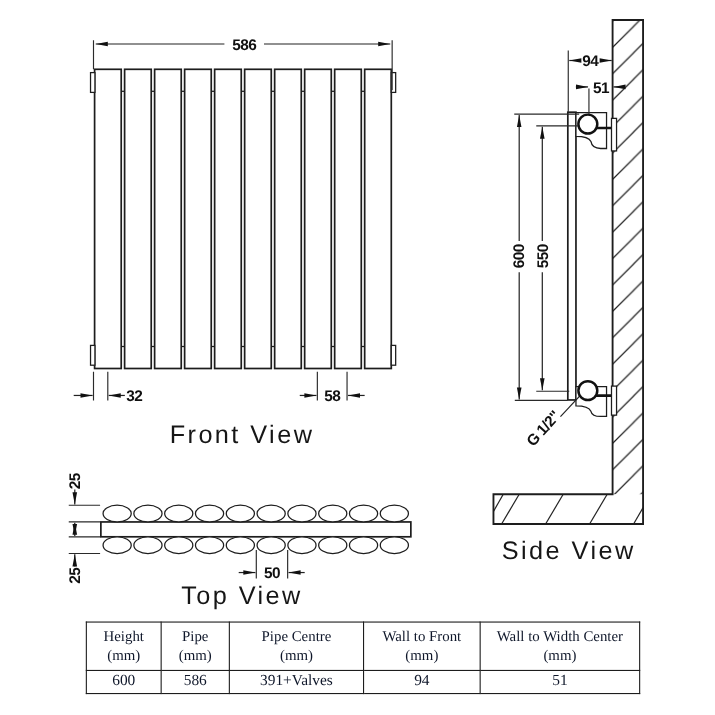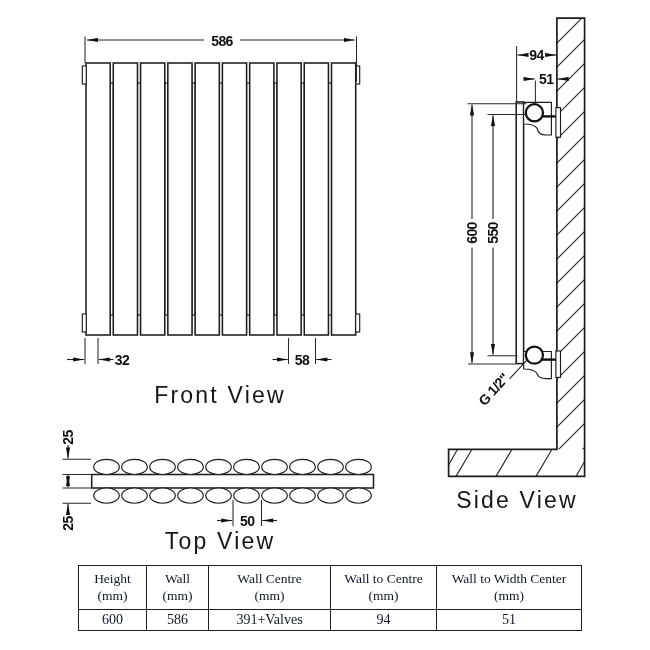--- a/index.html
+++ b/index.html
@@ -193,29 +193,29 @@
     <col style="width:106px">
         <col style="width:145px">
   </colgroup>
   <tbody>
         <tr>
     <th>
       <span class="hdr-line">Height</span>
       <span class="hdr-line">(mm)</span>
     </th>
     <th>
-      <span class="hdr-line">Wall</span>
-      <span class="hdr-line">(mm)</span>
-    </th>
-    <th>
-      <span class="hdr-line">Wall Centre</span>
-      <span class="hdr-line">(mm)</span>
-    </th>
-    <th>
-      <span class="hdr-line">Wall to Centre</span>
+      <span class="hdr-line">Pipe</span>
+      <span class="hdr-line">(mm)</span>
+    </th>
+    <th>
+      <span class="hdr-line">Pipe Centre</span>
+      <span class="hdr-line">(mm)</span>
+    </th>
+    <th>
+      <span class="hdr-line">Wall to Front</span>
       <span class="hdr-line">(mm)</span>
     </th>
     <th>
       <span class="hdr-line">Wall to Width Center</span>
       <span class="hdr-line">(mm)</span>
     </th>
   </tr>
   <tr>
     <td>600</td>
     <td>586</td>

